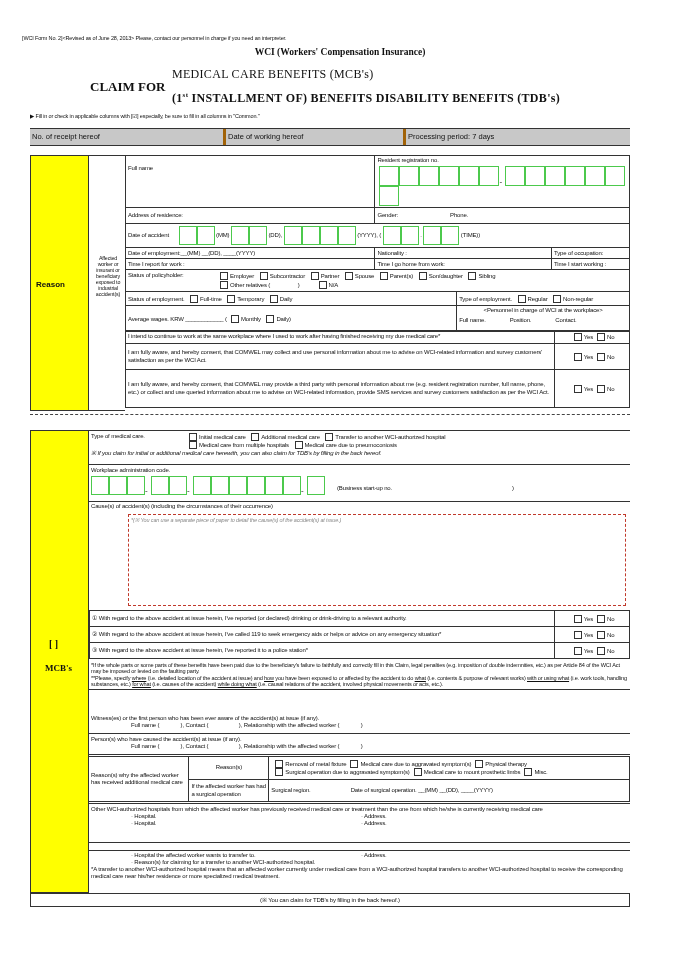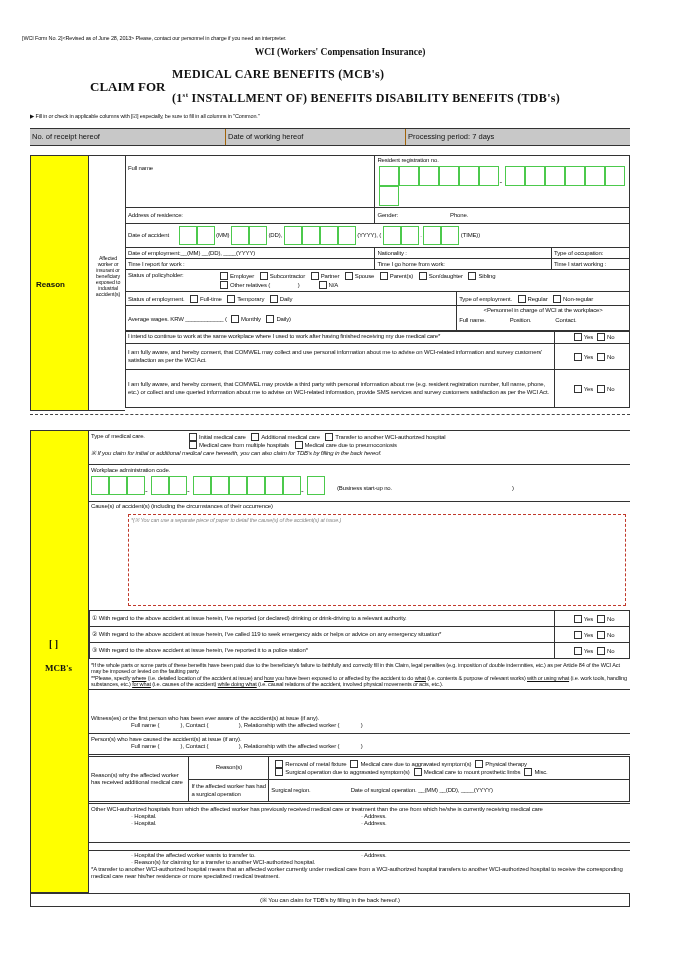--- a/index.html
+++ b/index.html
@@ -9,27 +9,27 @@
   .serif { font-family: "Liberation Serif", serif; }
   .abs { position: absolute; }
   .box { display: inline-block; width: 8px; height: 8px; border: 1px solid #333; vertical-align: middle; margin: 0 2px 0 4px; }
   .gbox { display: inline-block; width: 20px; height: 20px; border: 1.5px solid #4cc94c; vertical-align: middle; }
   .gbox.s { width: 18px; height: 19px; }
   .hyph { display: inline-block; width: 6px; vertical-align: bottom; font-size: 8px; }
 
   #topnote { left: 22px; top: 35px; font-size: 5.5px; }
   #subtitle { left: 0; width: 680px; top: 47px; text-align: center; font-size: 9.5px; font-weight: bold; }
   #claimfor { left: 90px; top: 79px; font-size: 13px; font-weight: bold; }
-  #title1 { left: 172px; top: 67px; font-size: 12px; font-weight: bold; letter-spacing: 0.3px; }
+  #title1 { left: 172px; top: 67px; font-size: 12px; font-weight: normal; letter-spacing: 0.3px; }
   #title2 { left: 172px; top: 91px; font-size: 12px; font-weight: bold; letter-spacing: 0.3px; }
   #title2 sup { font-size: 7px; }
   #checknote { left: 30px; top: 113px; font-size: 5.5px; }
 
   #receiptbar { left: 30px; top: 128px; width: 600px; height: 18px; background: #c8c8c8; border-top: 1.5px solid #333; border-bottom: 1.5px solid #333; display: flex; }
-  #receiptbar > div { font-size: 7.5px; line-height: 16px; padding-left: 2px; border-right: 1px solid #a16207; }
+  #receiptbar > div { font-size: 7.5px; line-height: 16px; padding-left: 2px; border-right: 3px solid #a16207; }
   #receiptbar > div:last-child { border-right: none; }
 
   .yellow { position: absolute; background: #ffff00; }
   .ylabel { position: absolute; font-size: 8px; font-weight: bold; }
 
   table.grid { position: absolute; border-collapse: collapse; }
   table.grid td { border: 1px solid #333; font-size: 6px; vertical-align: middle; padding: 1px 2px; line-height: 1.2; }
   .yn { white-space: nowrap; text-align: center; }
 
   #dashdivider { left: 30px; top: 414px; width: 600px; height: 0; border-top: 1.5px dashed #444; }

